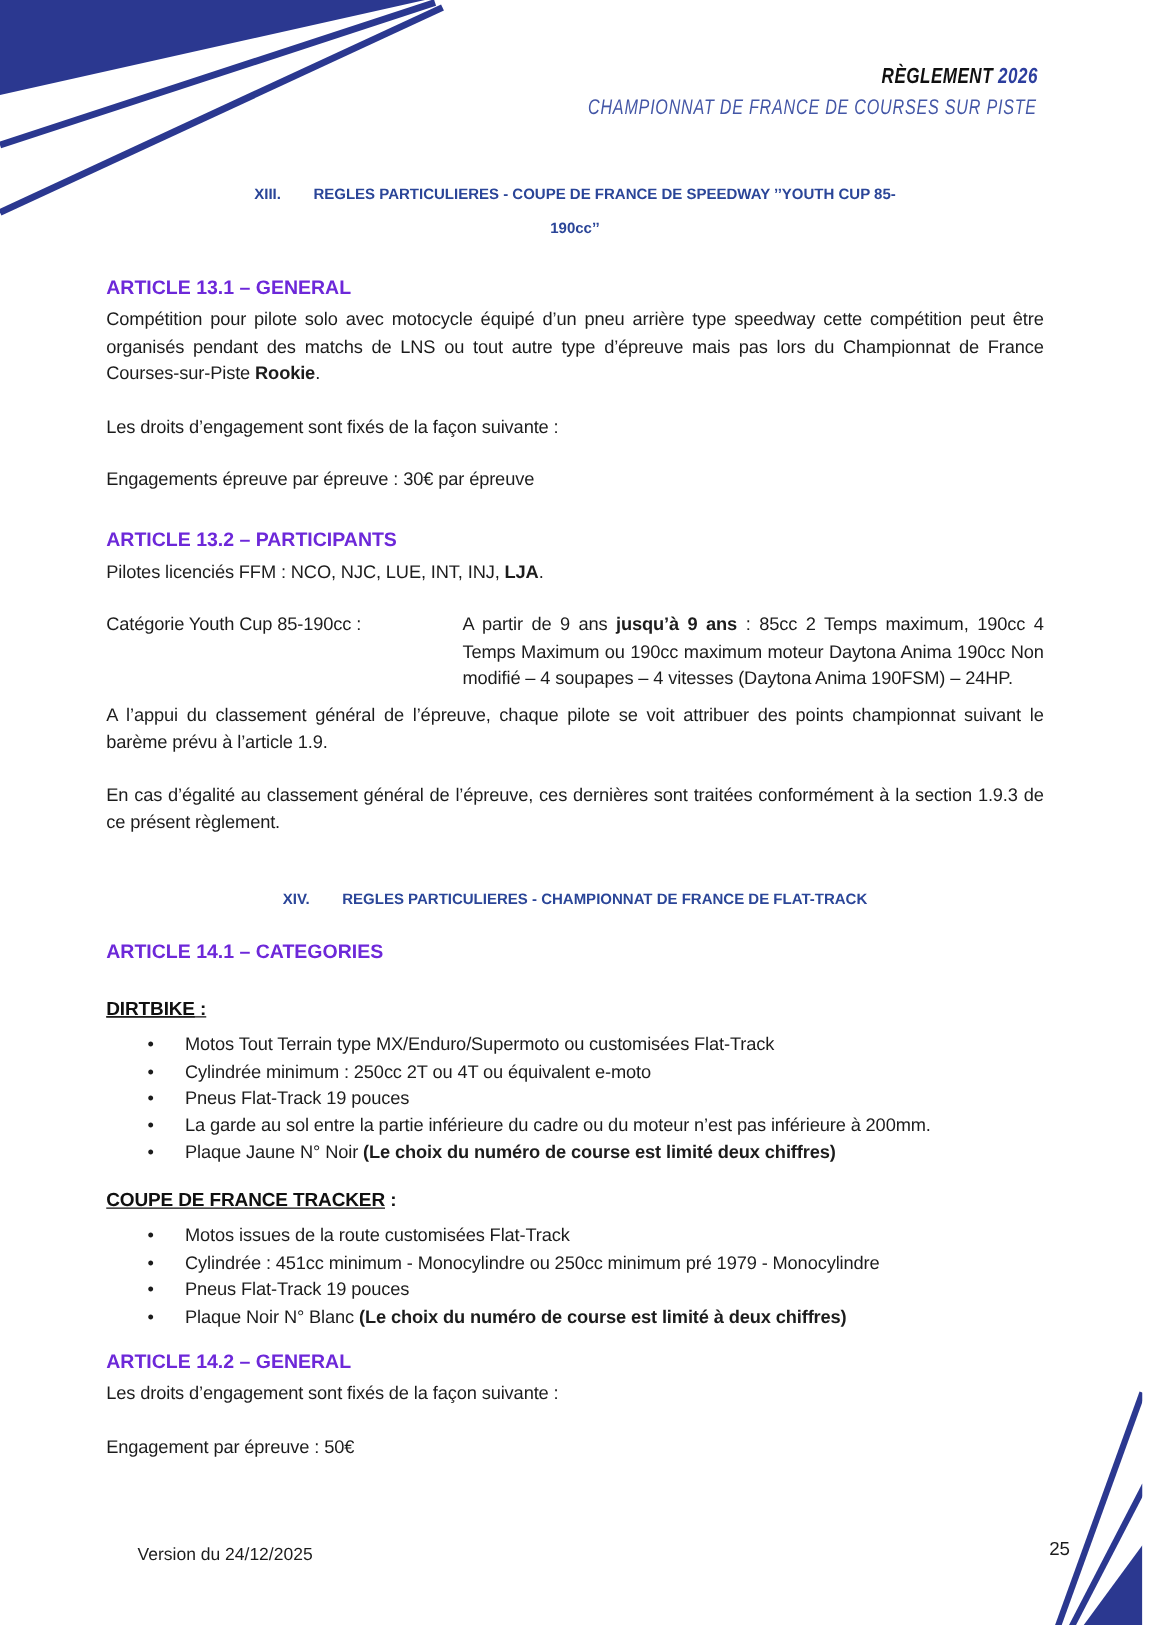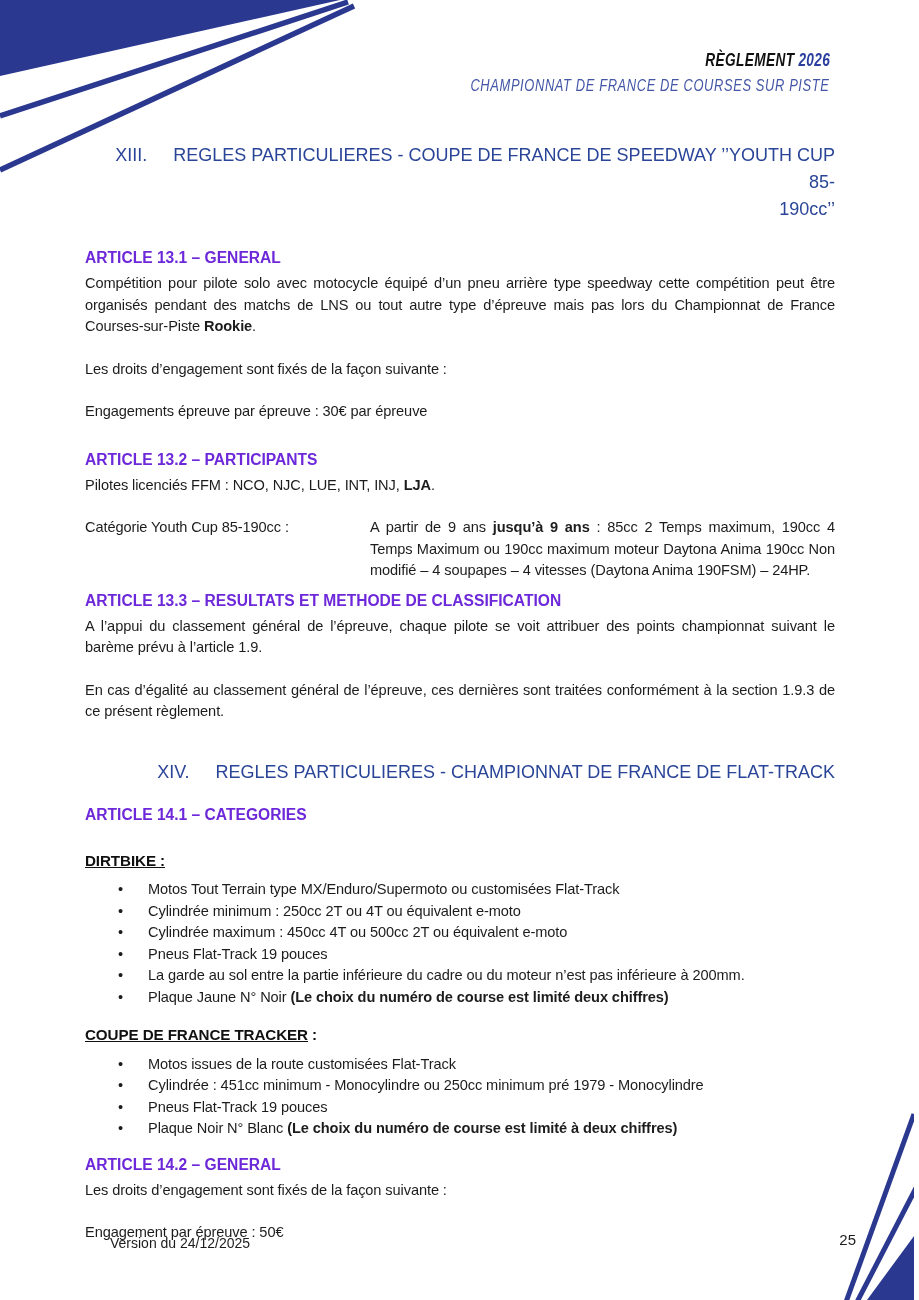--- a/index.html
+++ b/index.html
@@ -22,22 +22,22 @@
   .brand-title{color:#101010;}
   .brand-year{color:#2c3e9e;margin-left:5px;}
   .brand-line2{margin-top:6px;font-style:italic;font-size:17px;line-height:19px;color:#4356a6;white-space:nowrap;}
   .brand-line2 .squish{display:inline-block;transform:scaleX(0.76);transform-origin:100% 50%;letter-spacing:0.8px;}
   
   .content{
     position:absolute;left:85px;top:142px;width:750px;
     font-size:14.6px;line-height:21.5px;letter-spacing:-0.1px;
   }
   .sec-heading{
-    color:#2a4598;font-weight:normal;font-size:18px;line-height:27px;
-    text-align:right;letter-spacing:0;
+    color:#2a4598;font-weight:bold;font-size:12px;line-height:27px;
+    text-align:center;letter-spacing:0;
   }
   .sec-heading .numgap{display:inline-block;width:26px;}
   .sec13{margin-bottom:16px;}
   .sec14{margin:36px 0 18px 0;}
   .article-h{
     color:#6d28d9;font-weight:bold;font-size:15.6px;line-height:22px;
     margin:0 0 4px 0;letter-spacing:0;
   }
   .content p{margin:0 0 21px 0;text-align:justify;}
   p.after-gap{margin-bottom:26px;}
@@ -101,35 +101,33 @@
     <p>Les droits d’engagement sont fixés de la façon suivante :</p>
     <p class="after-gap">Engagements épreuve par épreuve : 30€ par épreuve</p>
 
     <div class="article-h">ARTICLE 13.2 – PARTICIPANTS</div>
     <p><span>Pilotes licenciés FFM : NCO, NJC, LUE, INT, INJ, </span><span class="b">LJA</span><span>.</span></p>
     <div class="cat-row">
       <div class="cat-label">Catégorie Youth Cup 85-190cc :</div>
       <div class="cat-value"><span>A partir de 9 ans </span><span class="b">jusqu’à 9 ans</span><span> : 85cc 2 Temps maximum, 190cc 4 Temps Maximum ou 190cc maximum moteur Daytona Anima 190cc Non modifié – 4 soupapes – 4 vitesses (Daytona Anima 190FSM) – 24HP.</span></div>
     </div>
 
-    <div class="article-h">ARTICLE 13.3 – RESULTATS ET METHODE DE CLASSIFICATION</div>
     <p>A l’appui du classement général de l’épreuve, chaque pilote se voit attribuer des points championnat suivant le barème prévu à l’article 1.9.</p>
     <p class="end13">En cas d’égalité au classement général de l’épreuve, ces dernières sont traitées conformément à la section 1.9.3 de ce présent règlement.</p>
 
     <div class="sec-heading sec14">
       <span>XIV.</span><span class="numgap"></span><span>REGLES PARTICULIERES - CHAMPIONNAT DE FRANCE DE FLAT-TRACK</span>
     </div>
 
     <div class="article-h">ARTICLE 14.1 – CATEGORIES</div>
 
     <div class="group-label gl-dirtbike"><span class="b u">DIRTBIKE</span><span class="b"> :</span></div>
     <ul class="bullets">
       <li><span>Motos Tout Terrain type MX/Enduro/Supermoto ou customisées Flat-Track</span></li>
       <li><span>Cylindrée minimum : 250cc 2T ou 4T ou équivalent e-moto</span></li>
-      <li><span>Cylindrée maximum : 450cc 4T ou 500cc 2T ou équivalent e-moto</span></li>
       <li><span>Pneus Flat-Track 19 pouces</span></li>
       <li><span>La garde au sol entre la partie inférieure du cadre ou du moteur n’est pas inférieure à 200mm.</span></li>
       <li><span>Plaque Jaune N° Noir </span><span class="b">(Le choix du numéro de course est limité deux chiffres)</span></li>
     </ul>
 
     <div class="group-label"><span class="b u">COUPE DE FRANCE TRACKER</span><span class="b"> :</span></div>
     <ul class="bullets tracker">
       <li><span>Motos issues de la route customisées Flat-Track</span></li>
       <li><span>Cylindrée : 451cc minimum - Monocylindre ou 250cc minimum pré 1979 - Monocylindre</span></li>
       <li><span>Pneus Flat-Track 19 pouces</span></li>

